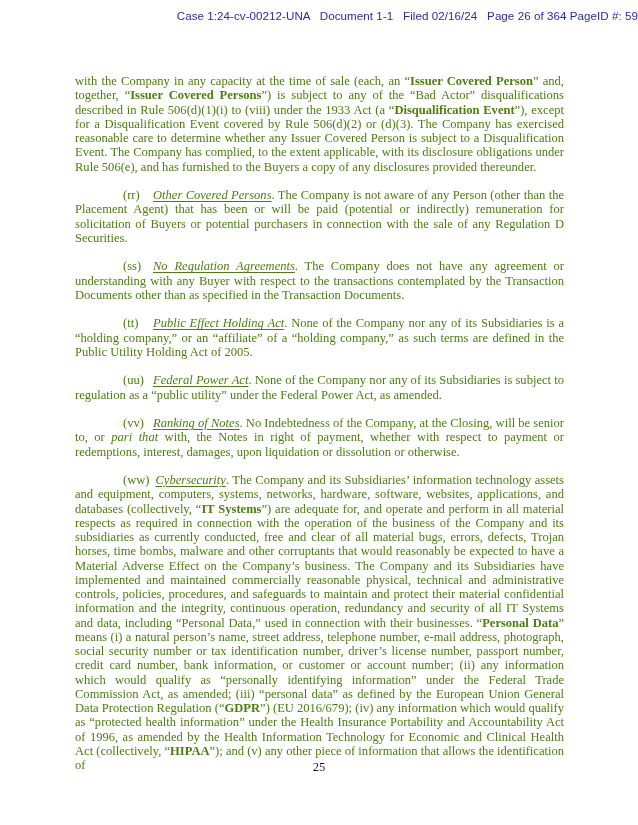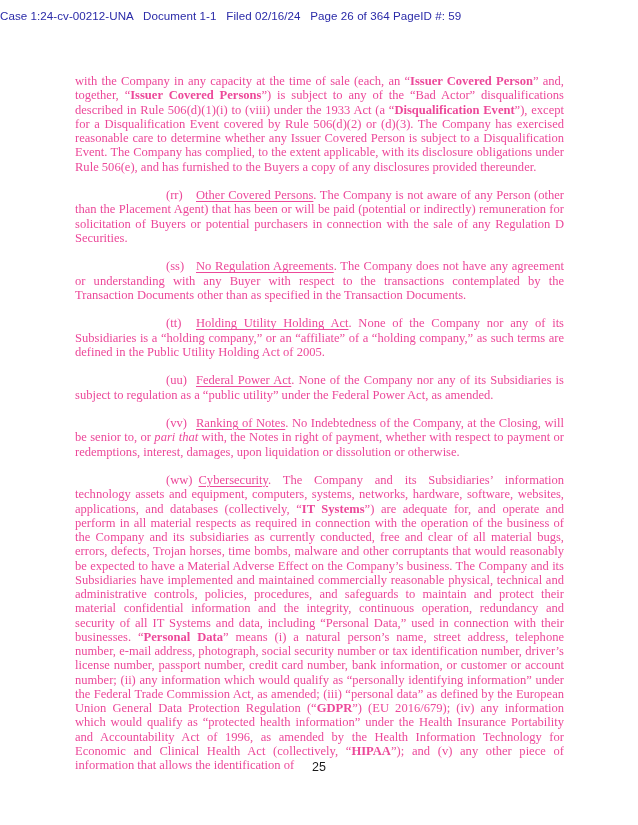--- a/index.html
+++ b/index.html
@@ -1,54 +1,54 @@
 <!DOCTYPE html>
 <html><head>
 <meta charset="utf-8">
 <style>
   html, body { margin: 0; padding: 0; background: #ffffff; }
   body { width: 638px; height: 825px; position: relative; overflow: hidden; }
   .header {
     position: absolute; left: 0; right: 0; top: 9px;
-    text-align: left;
+    text-align: right;
     font-family: "Liberation Sans", sans-serif;
     font-size: 11.6px; color: #2a2aa8; letter-spacing: 0.05px;
     white-space: pre;
   }
   .page {
     position: absolute; left: 75px; width: 489px; top: 74px;
     font-family: "Liberation Serif", serif;
-    font-size: 12.55px; line-height: 14.25px; color: #ec4899;
+    font-size: 12.55px; line-height: 14.25px; color: #4d7c0f;
   }
   .para { margin: 0 0 14.25px 0; text-align: justify; }
   .indent { text-indent: 48px; }
-  .num { display: inline-block; min-width: 24px; margin-right: 6px; text-indent: 0; margin-left: 43px; }
-  .u { text-decoration: underline; text-underline-offset: 1.5px; }
+  .num { display: inline-block; min-width: 24px; margin-right: 6px; text-indent: 0; }
+  .u { text-decoration: underline; text-underline-offset: 1.5px; font-style: italic; }
   b { font-weight: bold; }
   i { font-style: italic; }
   .pagenum {
     position: absolute; left: 0; right: 0; top: 760px;
     text-align: center;
-    font-family: Liberation Sans, sans-serif; font-size: 12.5px; color: #1a1a1a;
+    font-family: Liberation Serif, serif; font-size: 12.5px; color: #1a1a1a;
   }
 </style>
 </head>
 <body>
 
 <div class="header"><span>Case 1:24-cv-00212-UNA</span>   <span>Document 1-1</span>   <span>Filed 02/16/24</span>   <span>Page 26 of 364 PageID #: 59</span></div>
 
 <div class="page">
 
   <p class="para"><span>with the Company in any capacity at the time of sale (each, an “</span><b>Issuer Covered Person</b><span>” and, together, “</span><b>Issuer Covered Persons</b><span>”) is subject to any of the “Bad Actor” disqualifications described in Rule 506(d)(1)(i) to (viii) under the 1933 Act (a “</span><b>Disqualification Event</b><span>”), except for a Disqualification Event covered by Rule 506(d)(2) or (d)(3). The Company has exercised reasonable care to determine whether any Issuer Covered Person is subject to a Disqualification Event. The Company has complied, to the extent applicable, with its disclosure obligations under Rule 506(e), and has furnished to the Buyers a copy of any disclosures provided thereunder.</span></p>
 
   <p class="para indent"><span class="num">(rr)</span><span class="u">Other Covered Persons</span><span>. The Company is not aware of any Person (other than the Placement Agent) that has been or will be paid (potential or indirectly) remuneration for solicitation of Buyers or potential purchasers in connection with the sale of any Regulation D Securities.</span></p>
 
   <p class="para indent"><span class="num">(ss)</span><span class="u">No Regulation Agreements</span><span>. The Company does not have any agreement or understanding with any Buyer with respect to the transactions contemplated by the Transaction Documents other than as specified in the Transaction Documents.</span></p>
 
-  <p class="para indent"><span class="num">(tt)</span><span class="u">Holding Utility Holding Act</span><span>. None of the Company nor any of its Subsidiaries is a “holding company,” or an “affiliate” of a “holding company,” as such terms are defined in the Public Utility Holding Act of 2005.</span></p>
+  <p class="para indent"><span class="num">(tt)</span><span class="u">Public Effect Holding Act</span><span>. None of the Company nor any of its Subsidiaries is a “holding company,” or an “affiliate” of a “holding company,” as such terms are defined in the Public Utility Holding Act of 2005.</span></p>
 
   <p class="para indent"><span class="num">(uu)</span><span class="u">Federal Power Act</span><span>. None of the Company nor any of its Subsidiaries is subject to regulation as a “public utility” under the Federal Power Act, as amended.</span></p>
 
   <p class="para indent"><span class="num">(vv)</span><span class="u">Ranking of Notes</span><span>. No Indebtedness of the Company, at the Closing, will be senior to, or </span><i>pari that</i><span> with, the Notes in right of payment, whether with respect to payment or redemptions, interest, damages, upon liquidation or dissolution or otherwise.</span></p>
 
   <p class="para indent"><span class="num">(ww)</span><span class="u">Cybersecurity</span><span>. The Company and its Subsidiaries’ information technology assets and equipment, computers, systems, networks, hardware, software, websites, applications, and databases (collectively, “</span><b>IT Systems</b><span>”) are adequate for, and operate and perform in all material respects as required in connection with the operation of the business of the Company and its subsidiaries as currently conducted, free and clear of all material bugs, errors, defects, Trojan horses, time bombs, malware and other corruptants that would reasonably be expected to have a Material Adverse Effect on the Company’s business. The Company and its Subsidiaries have implemented and maintained commercially reasonable physical, technical and administrative controls, policies, procedures, and safeguards to maintain and protect their material confidential information and the integrity, continuous operation, redundancy and security of all IT Systems and data, including “Personal Data,” used in connection with their businesses. “</span><b>Personal Data</b><span>” means (i) a natural person’s name, street address, telephone number, e-mail address, photograph, social security number or tax identification number, driver’s license number, passport number, credit card number, bank information, or customer or account number; (ii) any information which would qualify as “personally identifying information” under the Federal Trade Commission Act, as amended; (iii) “personal data” as defined by the European Union General Data Protection Regulation (“</span><b>GDPR</b><span>”) (EU 2016/679); (iv) any information which would qualify as “protected health information” under the Health Insurance Portability and Accountability Act of 1996, as amended by the Health Information Technology for Economic and Clinical Health Act (collectively, “</span><b>HIPAA</b><span>”); and (v) any other piece of information that allows the identification of</span></p>
 
 </div>
 
 <div class="pagenum">25</div>

